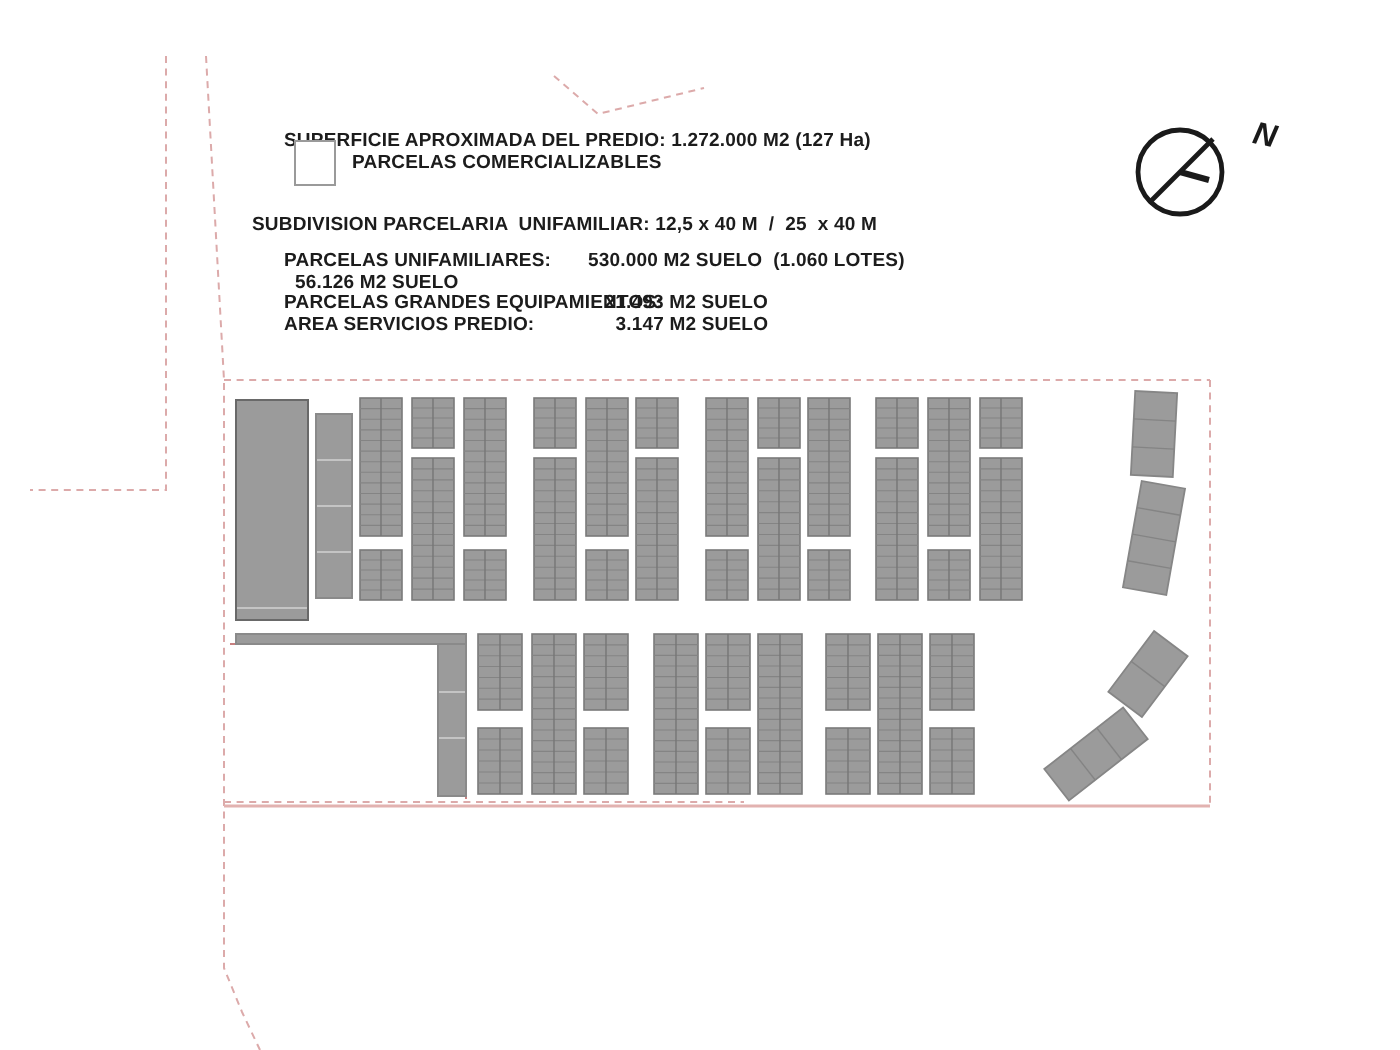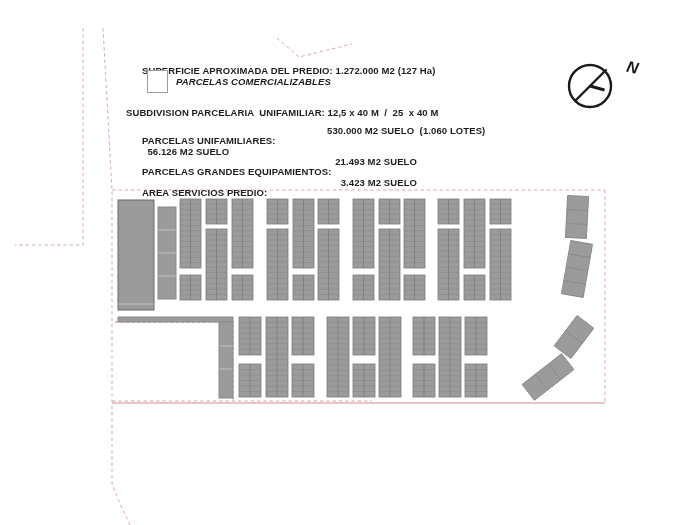--- a/index.html
+++ b/index.html
@@ -3,27 +3,27 @@
 <meta charset="utf-8">
 <style>
   html,body{margin:0;padding:0;background:#ffffff;}
   .canvas{
     position:relative;width:700px;height:525px;background:#ffffff;overflow:hidden;
     font-family:"Liberation Sans",sans-serif;font-weight:bold;color:#1c1c1c;
   }
   .plan-svg{position:absolute;left:0;top:0;}
   .txt{position:absolute;font-size:9.5px;letter-spacing:.1px;line-height:10px;white-space:pre;}
   .title{left:142px;top:66px;}
-  .legendrow{position:absolute;left:147px;top:70px;display:flex;align-items:center;gap:8px;font-style:italic;}
+  .legendrow{position:absolute;left:147px;top:70px;display:flex;align-items:center;gap:8px;}
   .legendbox{width:19px;height:21px;border:1.6px solid #9a9a9a;background:#ffffff;display:inline-block;}
   .legendlabel{font-size:9.5px;letter-spacing:.1px;white-space:pre;}
   .subdiv{left:126px;top:108px;}
   .stats{position:absolute;left:142px;top:126px;font-size:9.5px;line-height:10.6px;letter-spacing:.1px;}
   .stat-row{display:flex;}
-  .stat-label{width:185px;white-space:pre;margin-top:10px;}
+  .stat-label{width:152px;white-space:pre;}
   .stat-value{white-space:pre;}
 </style>
 </head>
 <body>
 
 <div class="canvas">
 
   <svg class="plan-svg" width="700" height="525" viewBox="0 0 700 525">
     <g>
         <polyline points="83,28 83,245 15,245" fill="none" stroke="#dcaaaa" stroke-width="1" stroke-dasharray="3.5 2.8"></polyline>
@@ -552,17 +552,17 @@
     </div>
     <div class="stat-row">
       <span class="stat-value">  56.126 M2 SUELO</span>
     </div>
     <div class="stat-row">
       <span class="stat-label">PARCELAS GRANDES EQUIPAMIENTOS:</span>
       <span class="stat-value">   21.493 M2 SUELO</span>
     </div>
     <div class="stat-row">
       <span class="stat-label">AREA SERVICIOS PREDIO:</span>
-      <span class="stat-value">     3.423 M2 SUELO</span>
+      <span class="stat-value">     3.147 M2 SUELO</span>
     </div>
   </div>
 
 </div>
 
 </body></html>

